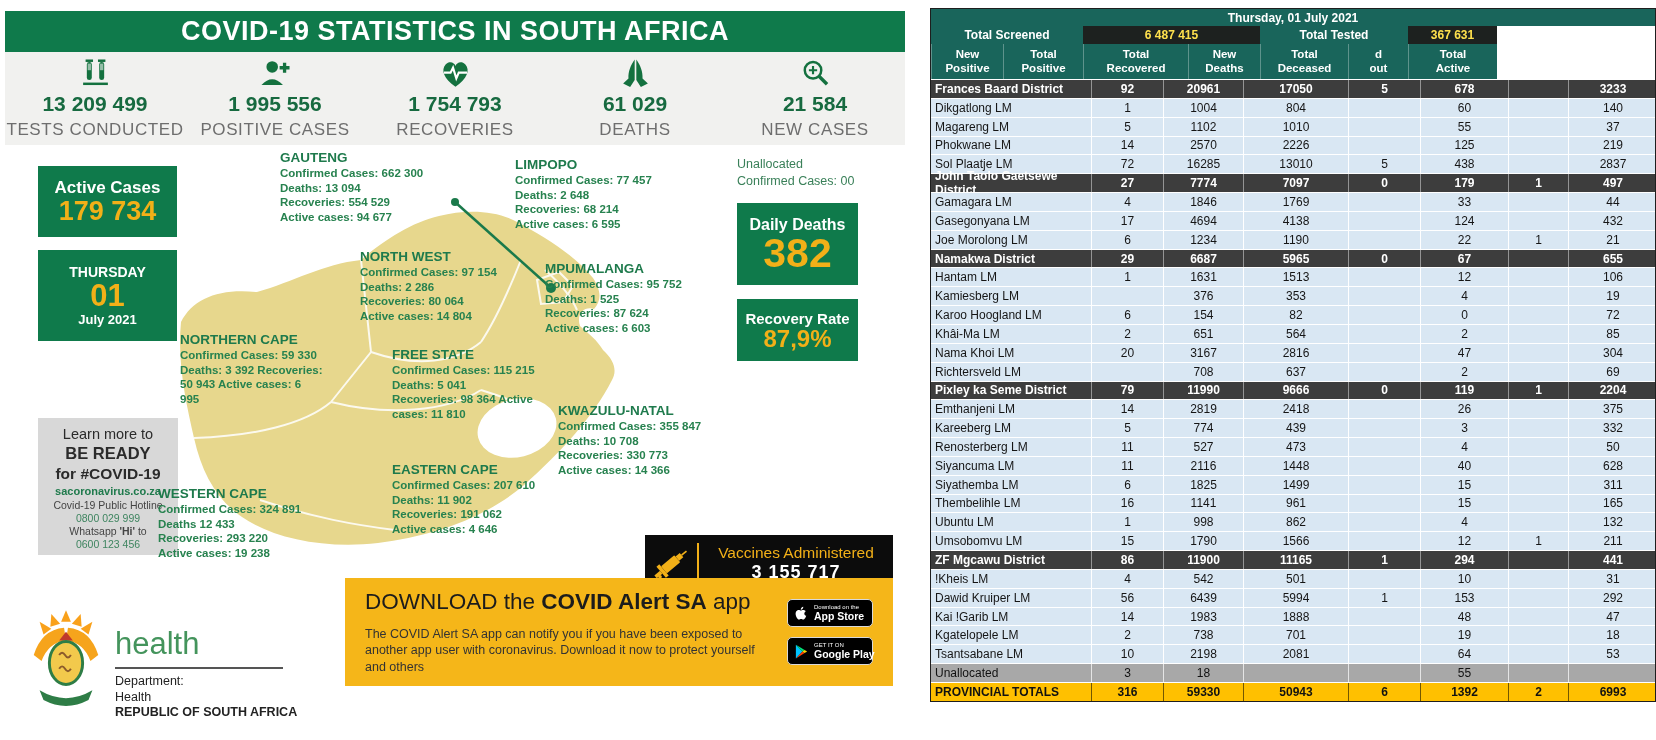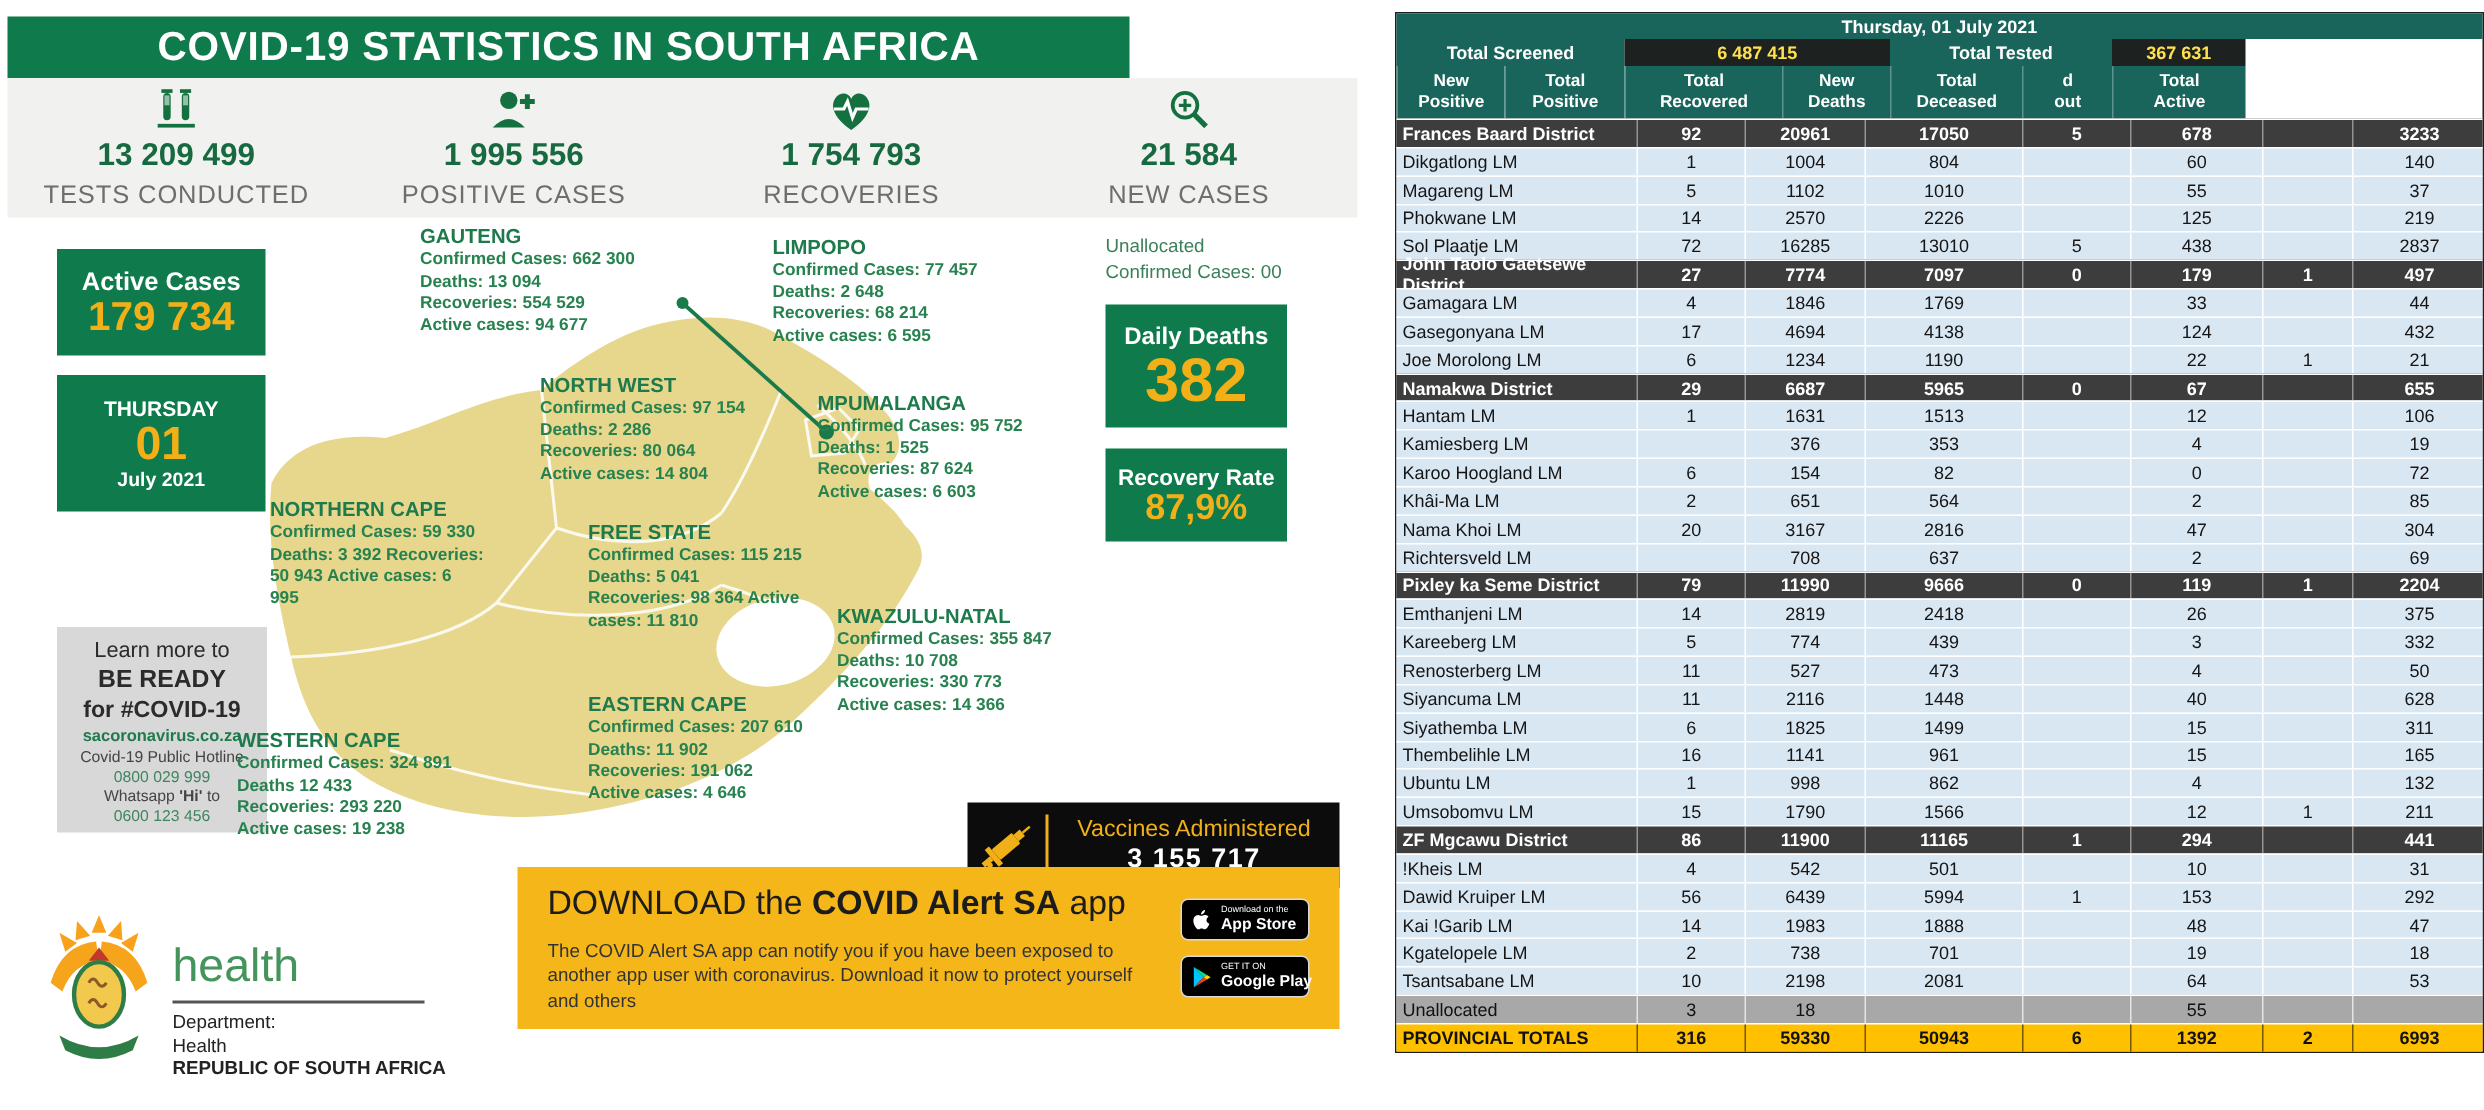--- a/index.html
+++ b/index.html
@@ -1,20 +1,20 @@
 <!DOCTYPE html>
 <html><head>
 <meta charset="utf-8">
 <style>
   html,body{margin:0;padding:0;background:#fff;}
   body{width:1656px;height:740px;position:relative;overflow:hidden;
        font-family:"Liberation Sans",sans-serif;color:#222;}
 
   
-  .main-header{position:absolute;left:5px;top:11px;width:748px;height:41px;background:#0f7a4b;
+  .main-header{position:absolute;left:5px;top:11px;width:900px;height:41px;background:#0f7a4b;
     color:#fff;display:flex;align-items:center;justify-content:center;
     font-size:27px;font-weight:bold;letter-spacing:.5px;}
   .stats-band{position:absolute;left:5px;top:52px;width:900px;height:93px;background:#f1f1ef;display:flex;}
   .stat{flex:1;display:flex;flex-direction:column;align-items:center;justify-content:center;}
   .stat-icon svg{width:33px;height:33px;display:block;}
   .stat-value{color:#176a40;font-weight:bold;font-size:21px;margin-top:2px;}
   .stat-label{color:#6e6e6e;font-size:17px;letter-spacing:.6px;margin-top:4px;}
 
   .green-box{position:absolute;background:#0f7a4b;color:#fff;text-align:center;
     display:flex;flex-direction:column;align-items:center;justify-content:center;}
@@ -149,20 +149,30 @@
         <svg viewBox="0 0 40 40">
           <path fill="#14713f" d="M20 36 C6 26 2 16 8 9 c5 -5 11 -2 12 2 c1 -4 7 -7 12 -2 c6 7 2 17 -12 27 z"></path>
           <polyline points="6,19 14,19 17,13 21,26 24,19 34,19" fill="none" stroke="#fff" stroke-width="2.6"></polyline>
         </svg>
       </span>
       <span class="stat-value">1 754 793</span>
       <span class="stat-label">RECOVERIES</span>
     </div>
     <div class="stat">
       <span class="stat-icon">
+        <svg viewBox="0 0 40 40" fill="#14713f">
+          <path d="M19 3 C14 10 11 18 11.5 26 l-6.5 6 8.5 4.5 5.5 -8.5 z"></path>
+          <path d="M21 3 C26 10 29 18 28.5 26 l6.5 6 -8.5 4.5 -5.5 -8.5 z"></path>
+        </svg>
+      </span>
+      <span class="stat-value">61 029</span>
+      <span class="stat-label">DEATHS</span>
+    </div>
+    <div class="stat">
+      <span class="stat-icon">
         <svg viewBox="0 0 40 40">
           <circle cx="17" cy="16" r="10" fill="none" stroke="#14713f" stroke-width="3"></circle>
           <line x1="24" y1="23" x2="34" y2="33" stroke="#14713f" stroke-width="4.2"></line>
           <path d="M17 11 v10 M12 16 h10" stroke="#14713f" stroke-width="2.6" fill="none"></path>
         </svg>
       </span>
       <span class="stat-value">21 584</span>
       <span class="stat-label">NEW CASES</span>
     </div>
   </div>

